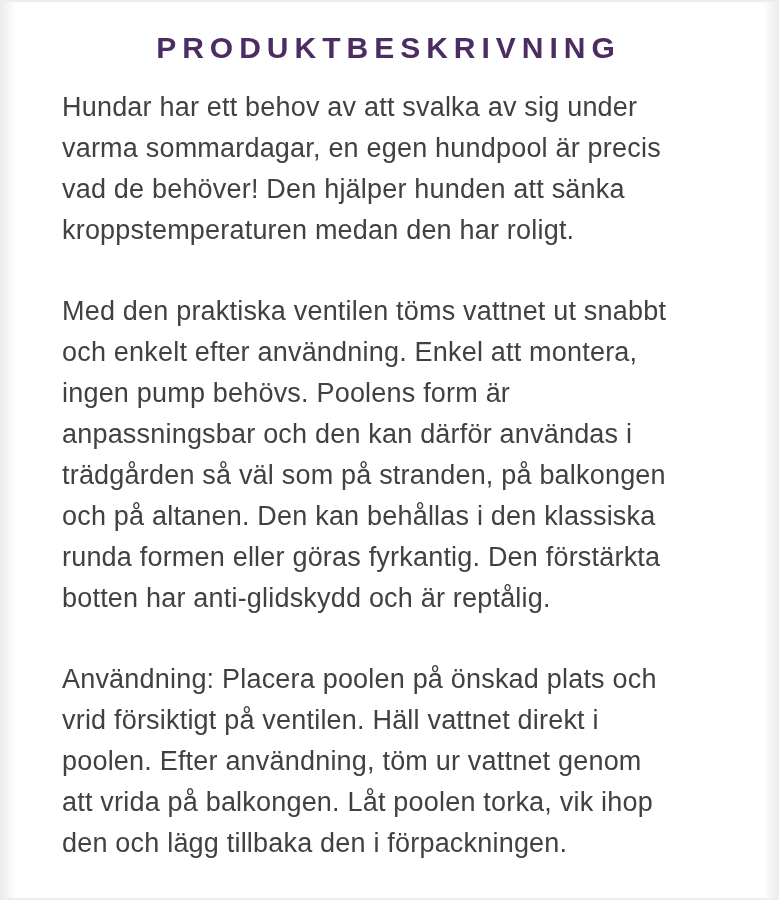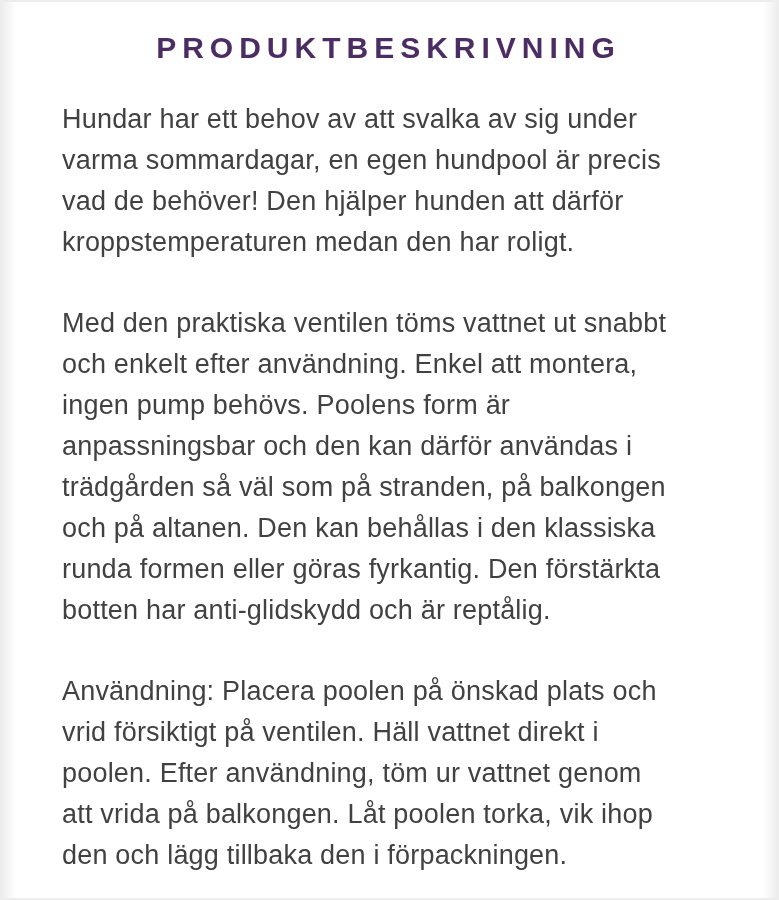--- a/index.html
+++ b/index.html
@@ -38,21 +38,21 @@
   }
   .edge-shadow.right {
     right: 0;
     background: linear-gradient(to left, var(--edge-color), rgba(0,0,0,0));
   }
   .content {
     padding: 0 64px 0 62px;
   }
   h1.page-title {
     margin-top: 27px;
-    margin-bottom: 32px;
+    margin-bottom: 20px;
     text-align: center;
     font-size: 30px;
     font-weight: bold;
     letter-spacing: 6px;
     color: var(--title-color);
     line-height: 38px;
   }
   p.body-paragraph {
     font-size: 27px;
     line-height: 41px;
@@ -69,21 +69,21 @@
 
 <div class="page">
   <div class="edge-shadow left"></div>
   <div class="edge-shadow right"></div>
 
   <main class="content">
     <h1 class="page-title">PRODUKTBESKRIVNING</h1>
 
     <p class="body-paragraph">Hundar har ett behov av att svalka av sig under
 varma sommardagar, en egen hundpool är precis
-vad de behöver! Den hjälper hunden att därför
+vad de behöver! Den hjälper hunden att sänka
 kroppstemperaturen medan den har roligt.</p>
 
     <p class="body-paragraph">Med den praktiska ventilen töms vattnet ut snabbt
 och enkelt efter användning. Enkel att montera,
 ingen pump behövs. Poolens form är
 anpassningsbar och den kan därför användas i
 trädgården så väl som på stranden, på balkongen
 och på altanen. Den kan behållas i den klassiska
 runda formen eller göras fyrkantig. Den förstärkta
 botten har anti-glidskydd och är reptålig.</p>

